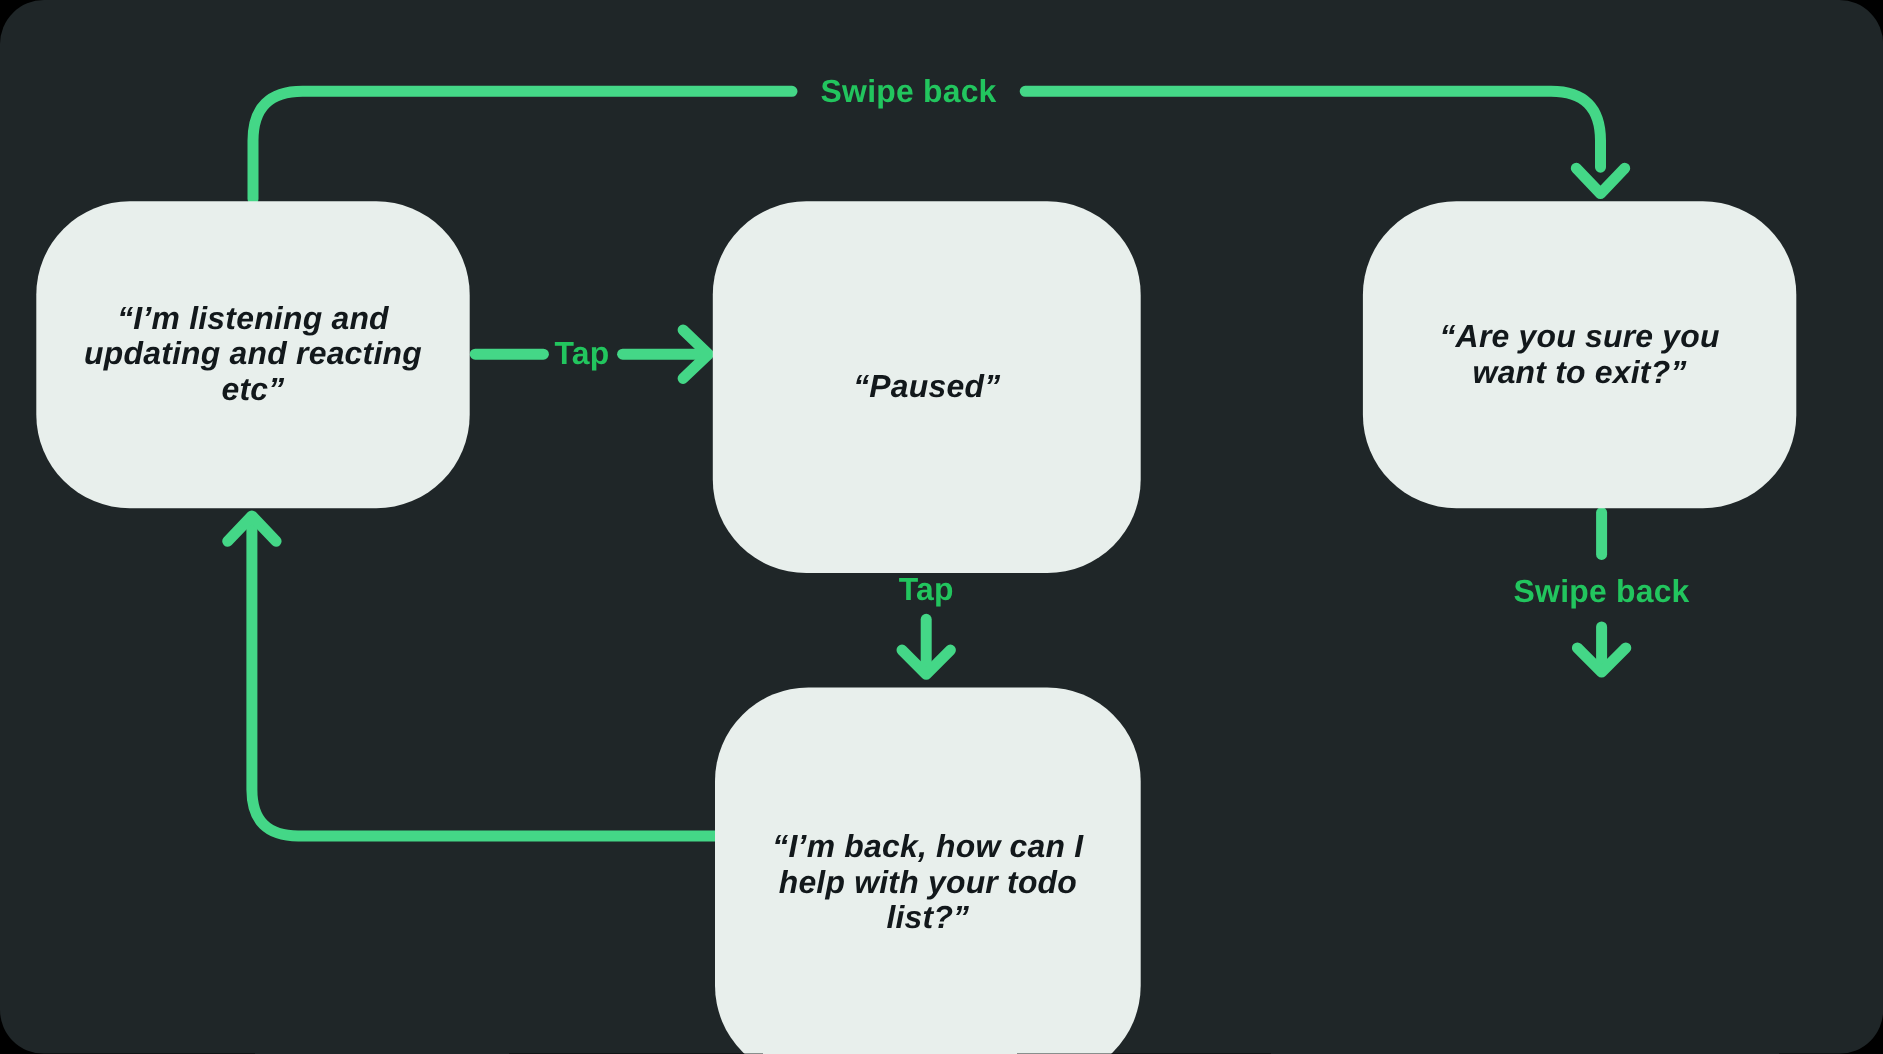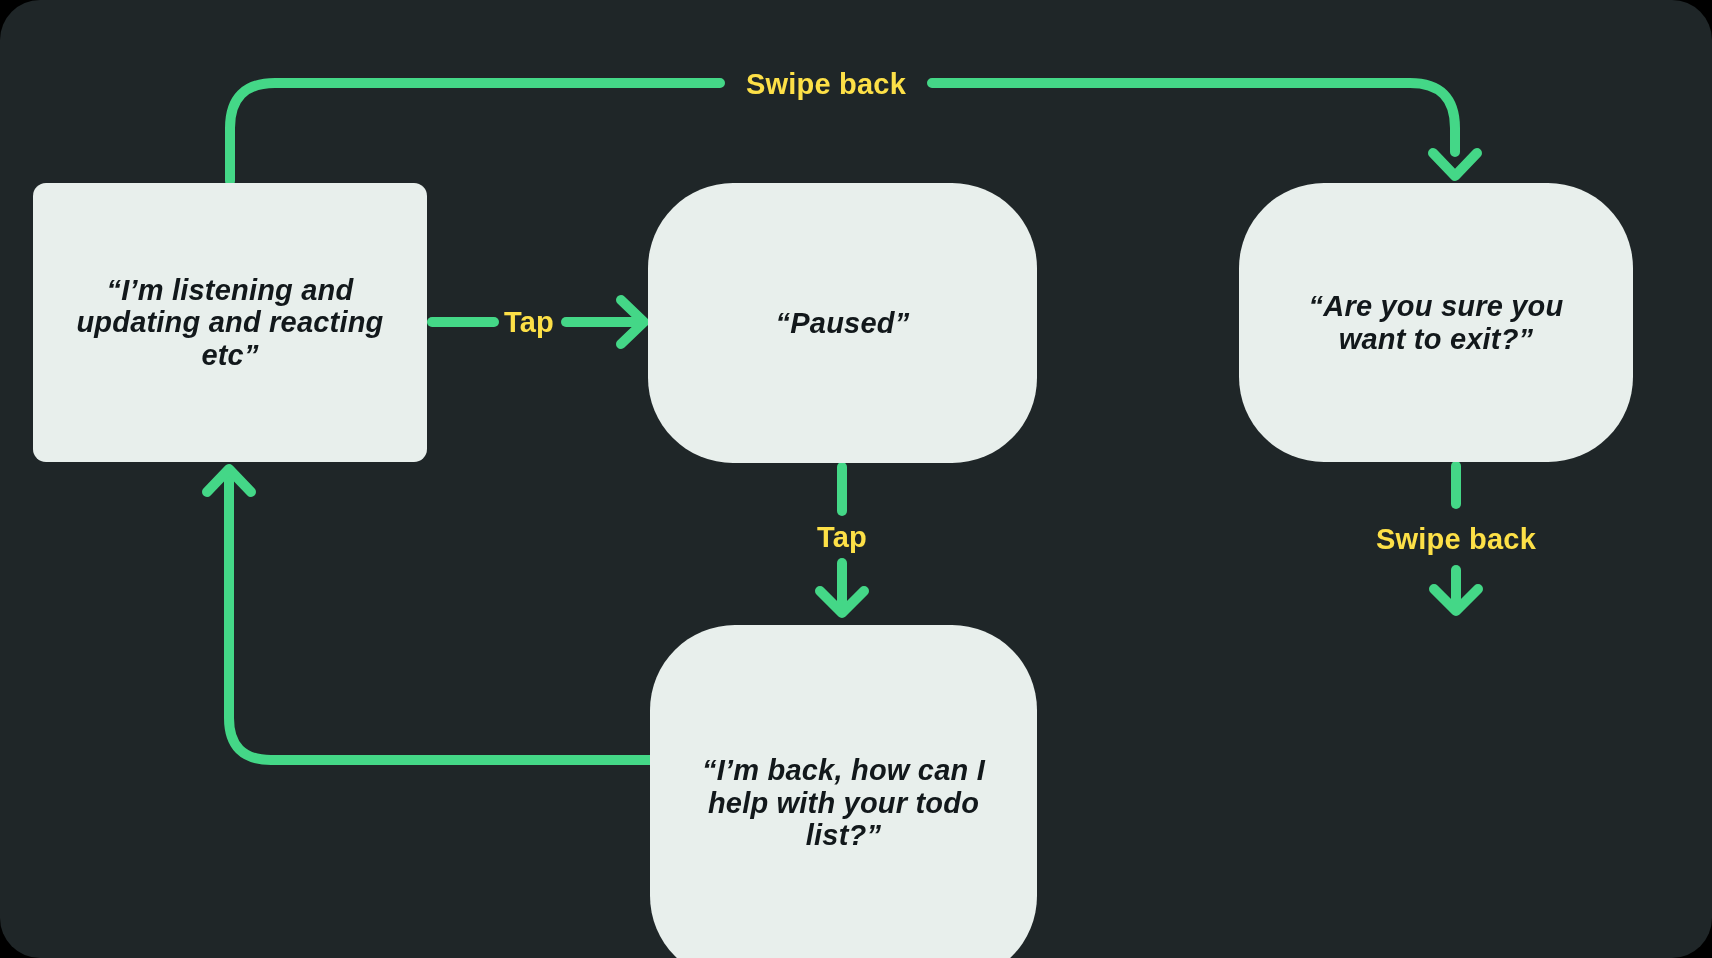--- a/index.html
+++ b/index.html
@@ -46,30 +46,30 @@
   }
   .node.quote {
     font-style: italic;
   }
   .node .node-text {
     margin: 0 auto;
   }
   .edge-label {
     position: absolute;
     transform: translate(-50%, -50%);
-    color: #fde047;
+    color: #22c55e;
     font-weight: 700;
     font-size: 29px;
     letter-spacing: 0.2px;
     white-space: nowrap;
   }
   
-  .node-listening    { left: 33px;   top: 183px; width: 394px; height: 279px; border-radius: 13px; }
+  .node-listening    { left: 33px;   top: 183px; width: 394px; height: 279px; }
   .node-listening .node-text    { max-width: 345px; }
-  .node-paused       { left: 648px;  top: 183px; width: 389px; height: 280px; }
+  .node-paused       { left: 648px;  top: 183px; width: 389px; height: 338px; }
   .node-exit-confirm { left: 1239px; top: 183px; width: 394px; height: 279px; }
   .node-exit-confirm .node-text { max-width: 300px; }
   .node-back         { left: 650px;  top: 625px; width: 387px; height: 356px; }
   .node-back .node-text         { max-width: 305px; }
   .node-earcon       { left: 1262px; top: 620px; width: 390px; height: 277px; }
   
   .label-swipe-back-top  { left: 826px;  top: 84px;  }
   .label-tap-right       { left: 529px;  top: 322px; }
   .label-tap-down        { left: 842px;  top: 537px; }
   .label-swipe-back-down { left: 1456px; top: 539px; }

